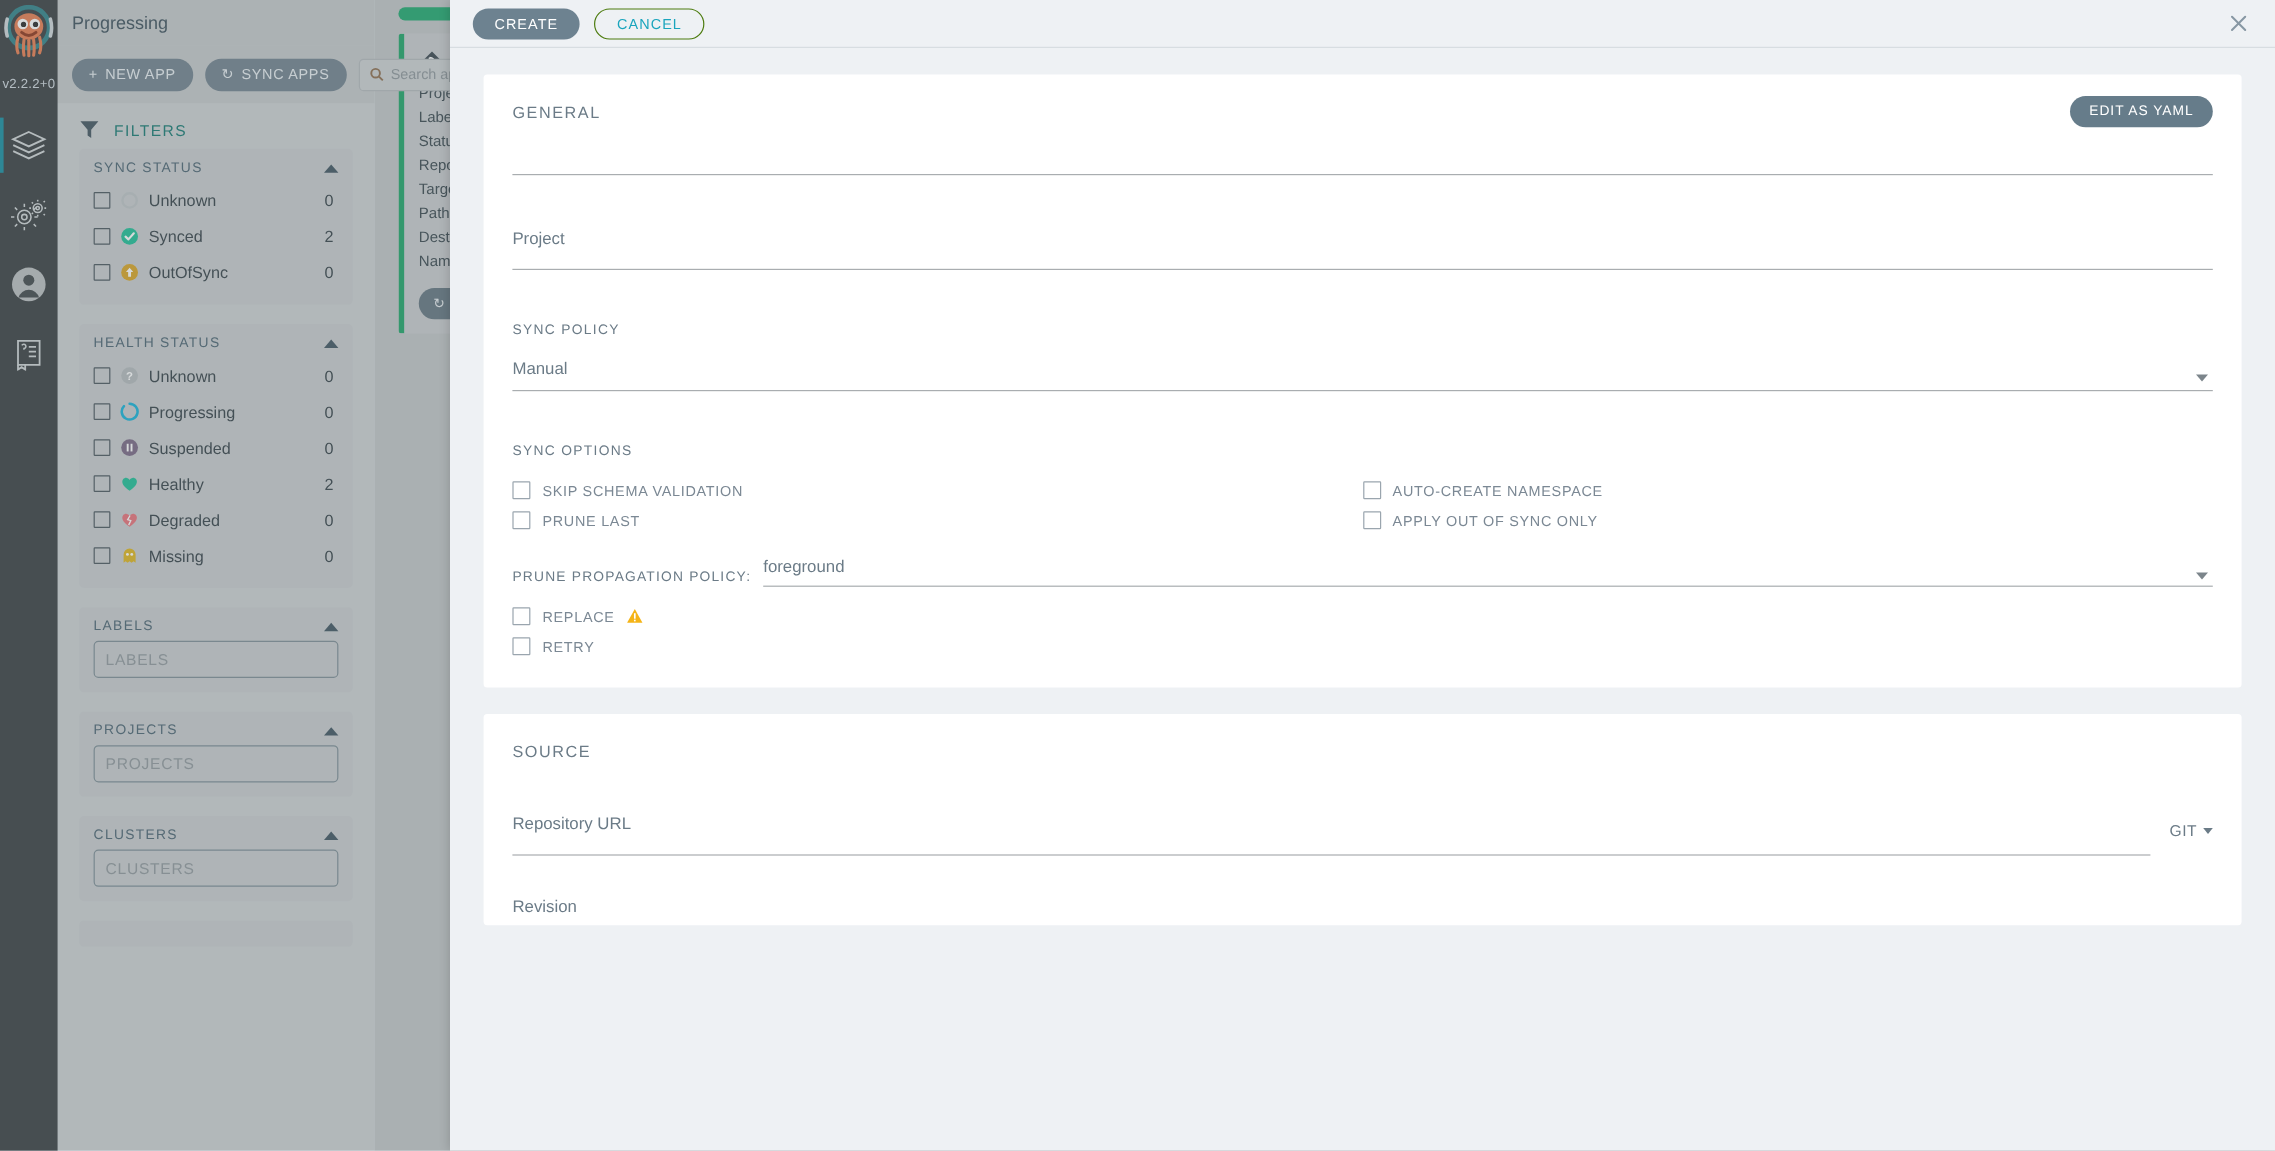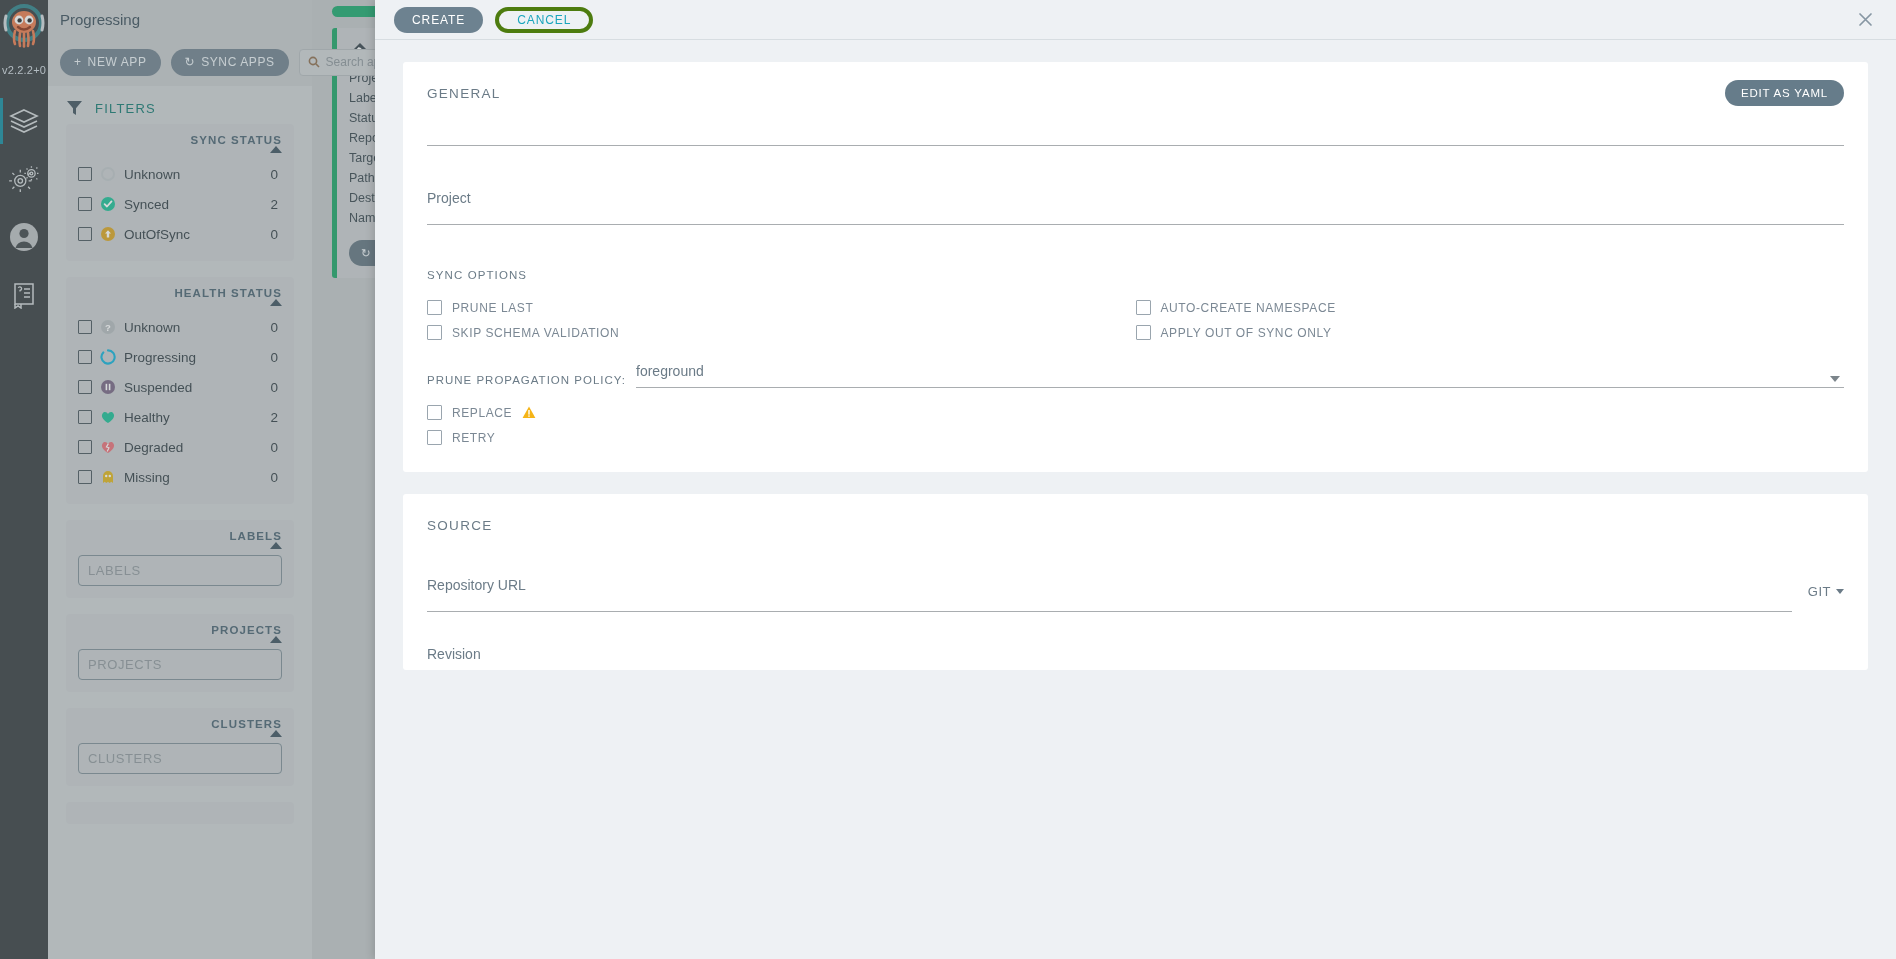--- a/index.html
+++ b/index.html
@@ -60,24 +60,23 @@
   }
   .filters-title {
     display: flex; align-items: center; gap: 12px; padding: 14px 0 8px 18px;
     color: #0f766e; font-size: 13px; letter-spacing: 1.2px;
   }
   .fcard {
     margin: 0 18px 16px 18px; background: #c7cbcd; border-radius: 4px;
     padding: 10px 12px 12px 12px;
   }
   .fcard-head {
-    display: flex; align-items: flex-end; justify-content: space-between;
-    color: #47606f; font-size: 11.5px; letter-spacing: 1.1px; font-weight: bold;
+    display: flex; align-items: center; justify-content: space-between;
+    color: #47606f; font-size: 11.5px; letter-spacing: 1.1px; font-weight: normal;
     padding-bottom: 6px;
-    flex-direction: column;
   }
   .caret-up {
     width: 0; height: 0; border-left: 6px solid transparent;
     border-right: 6px solid transparent; border-bottom: 7px solid #3a4f5c;
   }
   .frow {
     display: flex; align-items: center; gap: 8px; height: 30px;
     color: #2f3b42; font-size: 13.5px;
   }
   .cbx {
@@ -131,21 +130,21 @@
   .modal-head {
     height: 40px; flex: none; display: flex; align-items: center;
     padding: 0 18px 0 19px; border-bottom: 1px solid #d7dde1; background: #eef1f4;
   }
   .btn-create {
     background: #6d8290; color: #fff; border: none; border-radius: 16px;
     height: 26px; padding: 0 18px; font-size: 12px; letter-spacing: .9px;
     cursor: pointer;
   }
   .btn-cancel {
-    background: transparent; color: #1aa5bd; border: 4px solid #4d7c0f;
+    background: transparent; color: #1aa5bd; border: 1px solid #4d7c0f;
     border-radius: 16px; height: 26px; padding: 0 18px; font-size: 12px;
     letter-spacing: .9px; cursor: pointer; margin-left: 12px;
   }
   .head-spacer { flex: 1; }
   .close-x {
     width: 26px; height: 26px; display: flex; align-items: center;
     justify-content: center; cursor: pointer;
   }
   .modal-body {
     flex: 1; overflow: hidden; padding: 22px 28px 0 28px;
@@ -463,33 +462,39 @@
 
         <div class="field">
           <div class="field-line"></div>
         </div>
 
         <div class="field">
           <div class="field-label">Project</div>
           <div class="field-line"></div>
         </div>
 
+        <div class="field">
+          <div class="small-label">SYNC POLICY</div>
+          <div class="select-value">Manual</div>
+          <div class="field-line" style="margin-top:10px"></div>
+          <span class="field-caret"></span>
+        </div>
 
         <div>
           <div class="small-label" style="margin-bottom:14px">SYNC OPTIONS</div>
 
           <div class="opts-grid">
             <div class="opts-col">
               <div class="opt-row">
                 <span class="cbx-lite"></span>
-                <span>PRUNE LAST</span>
+                <span>SKIP SCHEMA VALIDATION</span>
               </div>
               <div class="opt-row">
                 <span class="cbx-lite"></span>
-                <span>SKIP SCHEMA VALIDATION</span>
+                <span>PRUNE LAST</span>
               </div>
             </div>
             <div class="opts-col">
               <div class="opt-row">
                 <span class="cbx-lite"></span>
                 <span>AUTO-CREATE NAMESPACE</span>
               </div>
               <div class="opt-row">
                 <span class="cbx-lite"></span>
                 <span>APPLY OUT OF SYNC ONLY</span>

